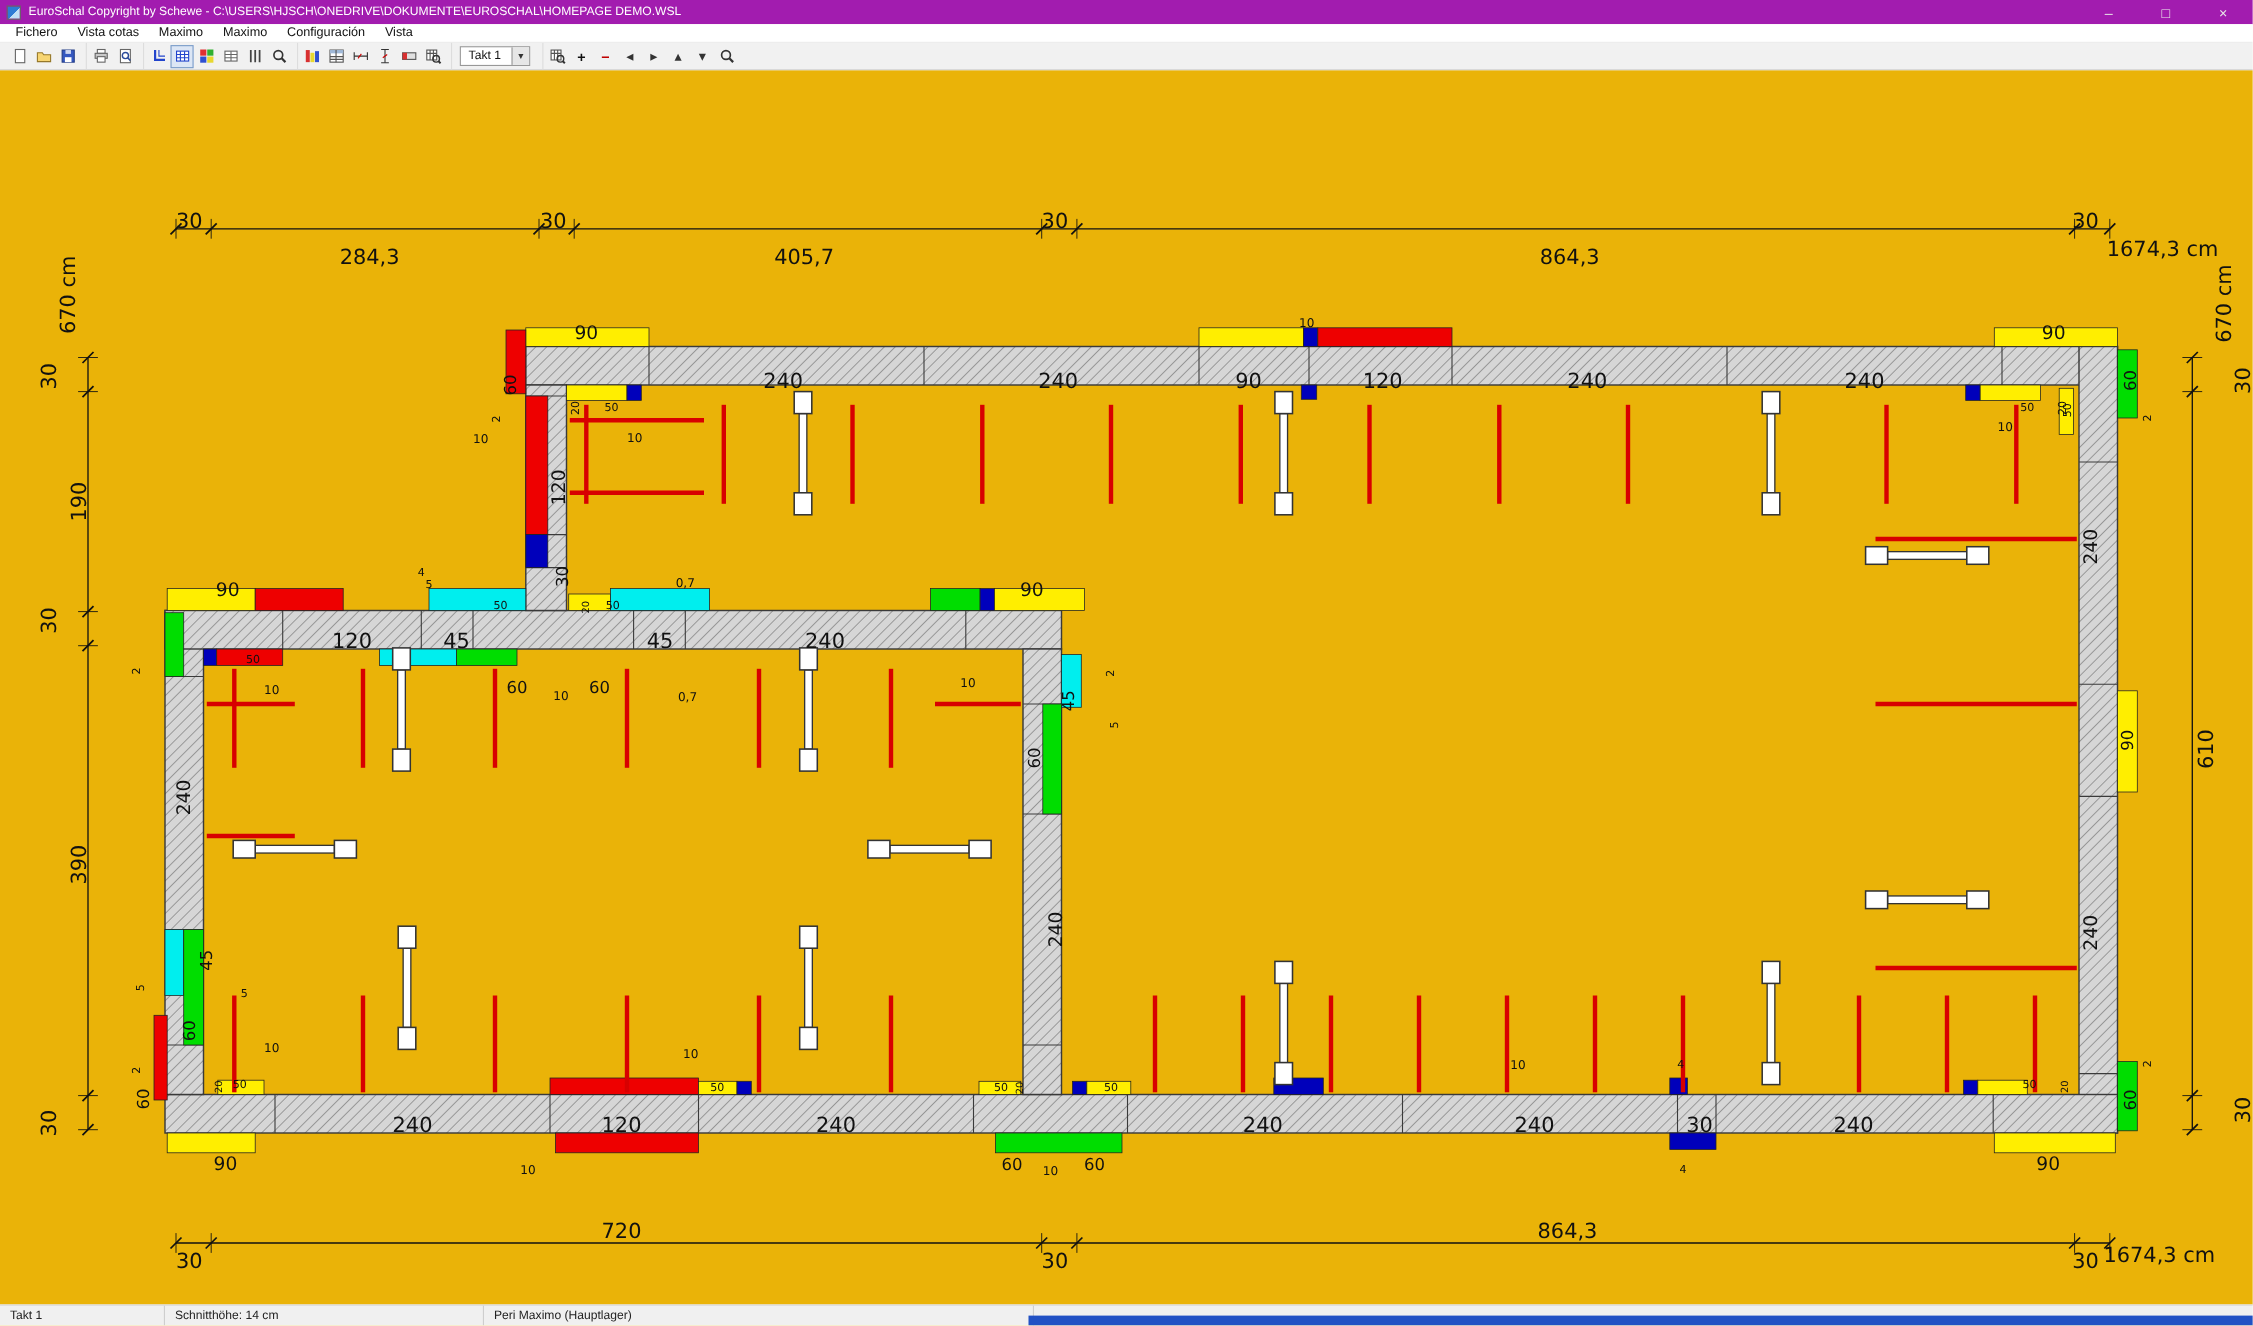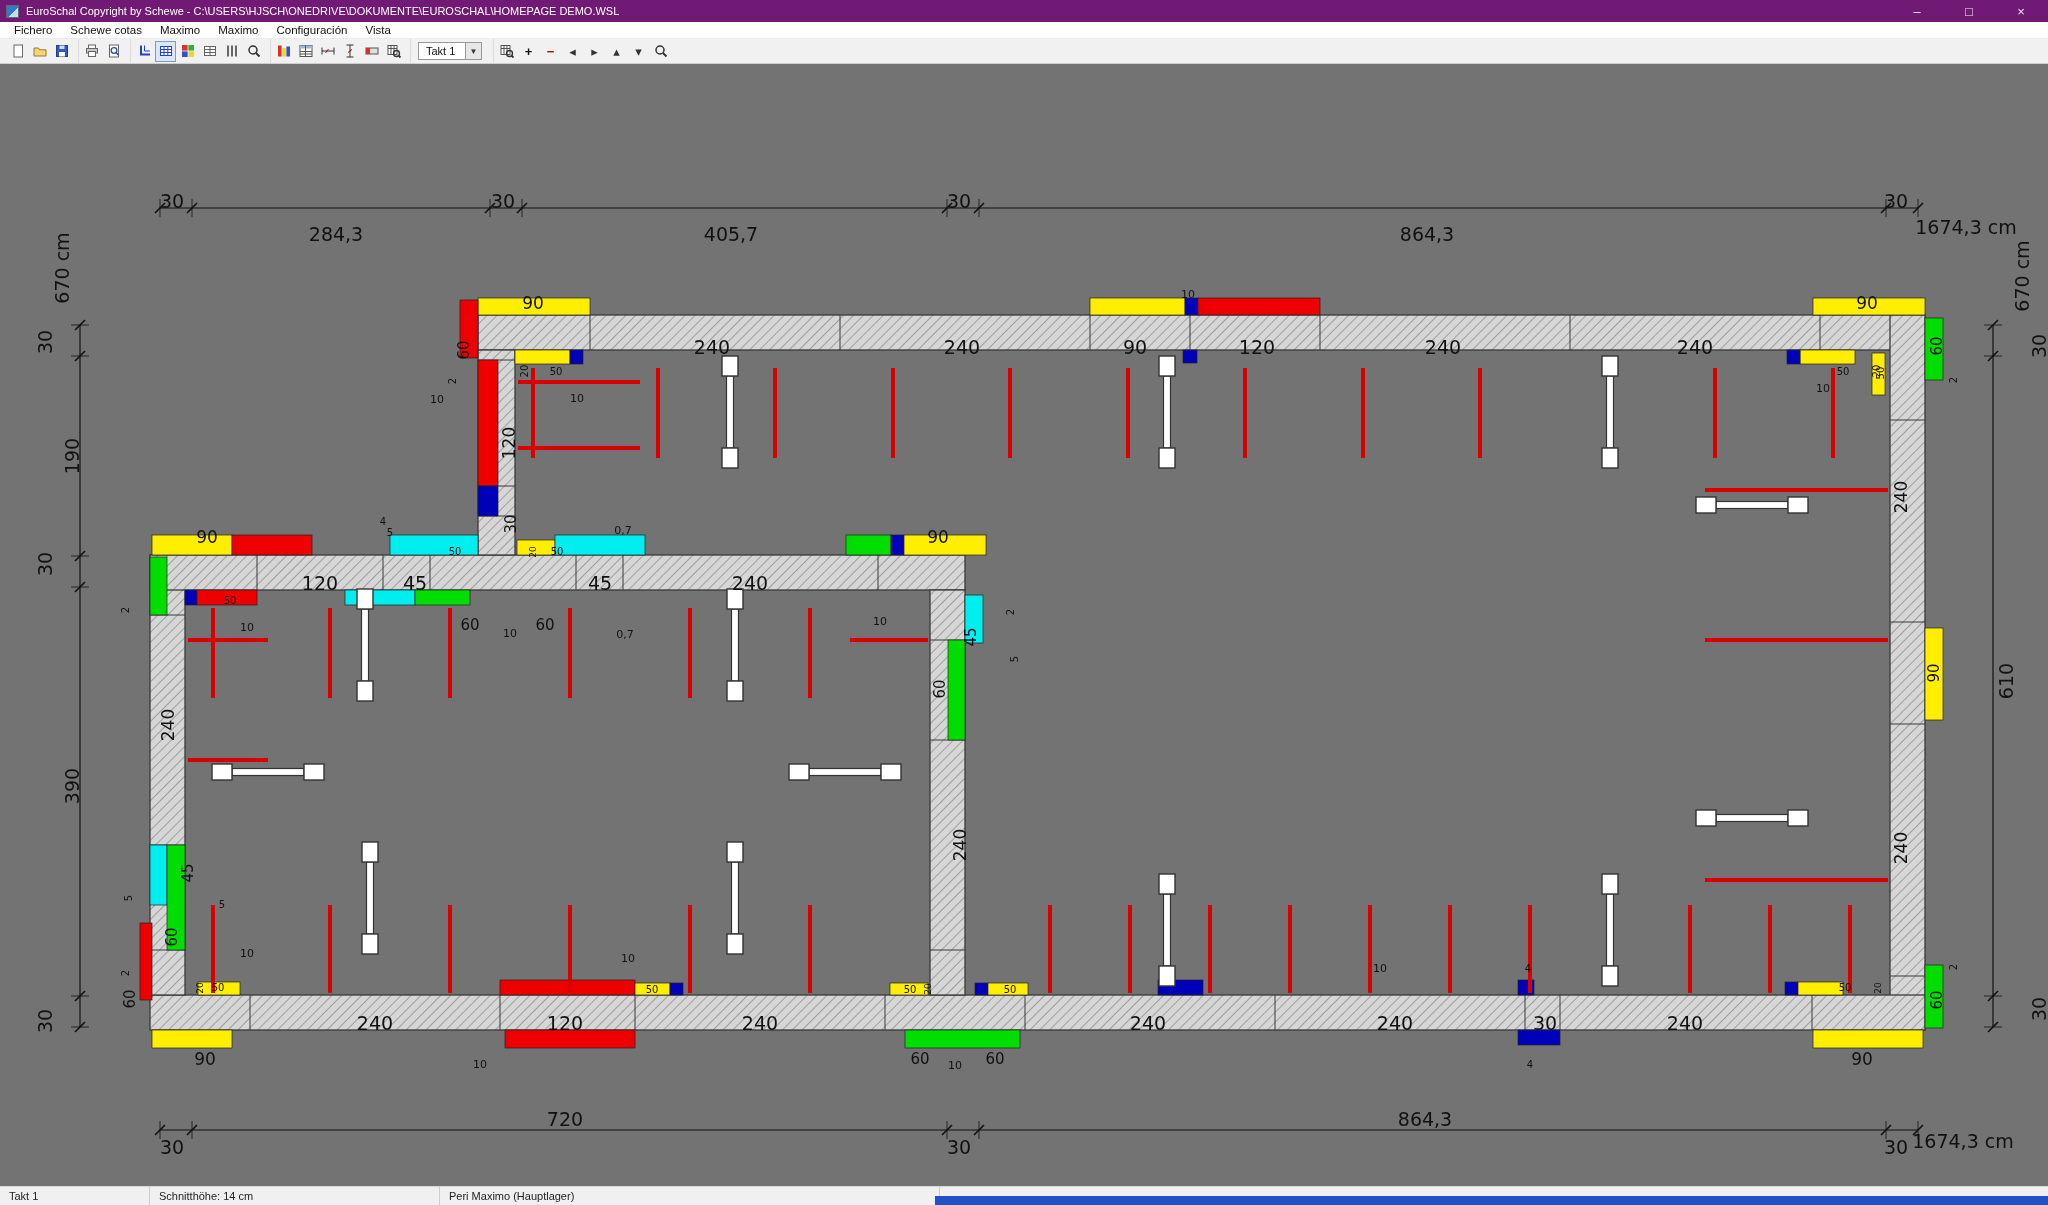--- a/index.html
+++ b/index.html
@@ -1,21 +1,21 @@
 <!DOCTYPE html>
 <html><head>
 <meta charset="utf-8">
 <style>
   *{margin:0;padding:0;box-sizing:border-box}
   html,body{width:2048px;height:1205px;overflow:hidden;background:#fff;
     font-family:"Liberation Sans","DejaVu Sans",sans-serif}
   .window{display:flex;flex-direction:column;width:100%;height:100%}
 
   
-  .titlebar{height:22px;background:#701a75;color:#fff;display:flex;align-items:center;
+  .titlebar{height:22px;background:#a21caf;color:#fff;display:flex;align-items:center;
     padding:0 6px;font-size:11px;gap:7px;flex:0 0 auto}
   .app-icon{width:13px;height:13px;border:1px solid #666;flex:0 0 auto;
     background:linear-gradient(135deg,#2d7bd4 0 55%,#bfe0f5 55% 100%)}
   .title-text{flex:1;white-space:nowrap;overflow:hidden}
   .win-controls{display:flex;gap:30px;margin-right:10px;font-size:13px;color:#e8e8e8}
   .win-btn{width:22px;text-align:center;cursor:default}
 
   
   .menubar{height:17px;background:#fff;border-bottom:1px solid #ececec;display:flex;
     align-items:center;font-size:11.5px;color:#111;padding-left:5px;flex:0 0 auto}
@@ -31,21 +31,21 @@
     font-size:13px;color:#222;border:1px solid transparent;cursor:default}
   .tb-btn svg{display:block}
   .tb-btn.pressed{border:1px solid #7a9cc8;background:#dce6f5}
   .tb-combo{display:flex;align-items:center;border:1px solid #989898;background:#fff;
     height:18px;margin:0 5px;font-size:11px;color:#111}
   .combo-text{padding:0 7px;min-width:46px}
   .combo-arrow{width:16px;height:100%;background:#e6e6e6;border-left:1px solid #989898;
     display:flex;align-items:center;justify-content:center;font-size:8px;color:#333}
 
   
-  .canvas{flex:1 1 auto;background:#737373;position:relative;overflow:hidden}
+  .canvas{flex:1 1 auto;background:#eab308;position:relative;overflow:hidden}
   #plan{display:block}
   #plan text{font-family:"DejaVu Sans","Liberation Sans",sans-serif}
 
   
   .statusbar{height:19px;background:#f0f0f0;border-top:1px solid #d8d8d8;display:flex;
     align-items:center;font-size:11px;color:#222;position:relative;flex:0 0 auto}
   .sb-panel{padding:0 9px;height:100%;display:flex;align-items:center;
     border-right:1px solid #cecece;white-space:nowrap}
   .sb-takt{width:150px}
   .sb-schnitt{width:290px}
@@ -62,21 +62,21 @@
     <span class="title-text">EuroSchal Copyright by Schewe - C:\USERS\HJSCH\ONEDRIVE\DOKUMENTE\EUROSCHAL\HOMEPAGE DEMO.WSL</span>
     <div class="win-controls">
         <span class="win-btn">–</span>
         <span class="win-btn">□</span>
         <span class="win-btn">×</span>
       </div>
   </div>
 
   <div class="menubar">
       <span class="menu-item">Fichero</span>
-      <span class="menu-item">Schewe cotas</span>
+      <span class="menu-item">Vista cotas</span>
       <span class="menu-item">Maximo</span>
       <span class="menu-item">Maximo</span>
       <span class="menu-item">Configuración</span>
       <span class="menu-item">Vista</span>
     </div>
 
   <div class="toolbar">
       <div class="tb-group">
         <span class="tb-btn">
           <svg width="16" height="16" viewBox="0 0 16 16">

